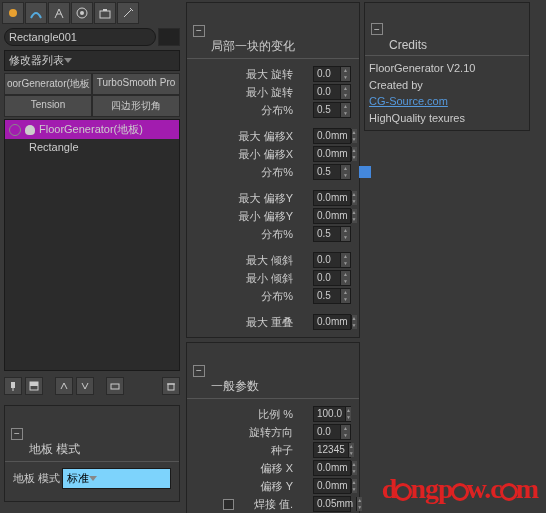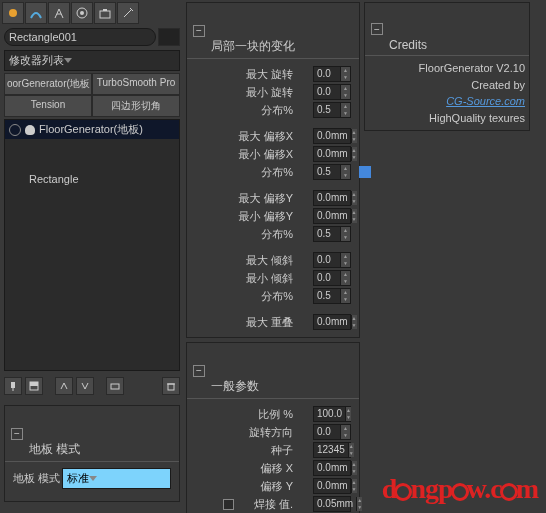--- a/index.html
+++ b/index.html
@@ -16,43 +16,43 @@
 .text-input { background: #2b2b2b; border: 1px solid #1a1a1a; color: #ccc; padding: 2px 4px; font-size: 11px; width: 100%; }
 .dropdown { background: #2b2b2b; border: 1px solid #1a1a1a; color: #ccc; padding: 2px 4px; font-size: 11px; display: flex; justify-content: flex-start; align-items: center; }
 .dropdown-arrow { width: 0; height: 0; border-left: 4px solid transparent; border-right: 4px solid transparent; border-top: 5px solid #888; }
 
 .row { display: flex; gap: 2px; padding: 2px 4px; align-items: center; }
 .tab-row { display: flex; }
 .tab { flex: 1; background: #4a4a4a; border: 1px solid #2a2a2a; padding: 3px 2px; text-align: center; font-size: 10px; cursor: pointer; white-space: nowrap; overflow: hidden; }
 
 .tree-view { background: #2b2b2b; border: 1px solid #1a1a1a; margin: 2px 4px; height: 252px; overflow: auto; }
 .tree-item { padding: 2px 4px; display: flex; align-items: center; gap: 4px; font-size: 11px; }
-.tree-item.selected { background: #0f172a; }
-.tree-item.indent { padding-left: 24px; margin-top: 32px; }
+.tree-item.selected { background: #a21caf; }
+.tree-item.indent { padding-left: 24px; }
 .eye-icon { width: 12px; height: 12px; border: 1px solid #888; border-radius: 50%; }
 .bulb-icon { width: 10px; height: 10px; background: #ccc; border-radius: 50% 50% 40% 40%; }
 
 .bottom-tools { display: flex; gap: 3px; padding: 4px; }
 .small-btn { width: 18px; height: 18px; background: #4a4a4a; border: 1px solid #2a2a2a; display: flex; align-items: center; justify-content: center; cursor: pointer; font-size: 10px; }
 
 .section-header { display: flex; align-items: center; padding: 3px 6px; border-bottom: 1px solid #555; gap: 6px; }
 .minus-btn { width: 12px; height: 12px; border: 1px solid #888; display: flex; align-items: center; justify-content: center; font-size: 10px; cursor: pointer; }
 .section-title { flex: 1; font-size: 12px; margin-top: 32px; }
 
 .param-row { display: flex; align-items: center; padding: 1px 6px; justify-content: flex-end; gap: 20px; }
 .param-label { font-size: 11px; text-align: right; white-space: nowrap; }
 .spinner { display: flex; background: #2b2b2b; border: 1px solid #1a1a1a; width: 38px; }
 .spinner-val { flex: 1; padding: 1px 3px; font-size: 10px; color: #ccc; }
 .spinner-btns { display: flex; flex-direction: column; width: 10px; }
 .spin-up, .spin-down { height: 7px; background: #4a4a4a; border-left: 1px solid #1a1a1a; font-size: 5px; text-align: center; line-height: 6px; cursor: pointer; }
 .spin-up::before { content: "▲"; font-size: 5px; color: #999; }
 .spin-down::before { content: "▼"; font-size: 5px; color: #999; }
 
-.credits-text { text-align: right; padding: 4px; font-size: 11px; line-height: 1.5; }
-.link { color: #5599dd; text-decoration: underline; cursor: pointer; font-style: italic; }
+.credits-text { text-align: left; padding: 4px; font-size: 11px; line-height: 1.5; }
+.link { color: #5599dd; text-decoration: underline; cursor: pointer; }
 
 .lock-icon { width: 12px; height: 12px; background: #4488dd; position: absolute; right: 2px; }
 
 .checkbox { width: 11px; height: 11px; border: 1px solid #888; background: #2b2b2b; display: inline-block; }
 
 .watermark { position: absolute; bottom: 8px; right: 8px; font-size: 28px; color: #dd2222; font-weight: bold; font-family: serif; pointer-events: none; letter-spacing: -1px; }
 .watermark .o-ring { display: inline-block; width: 18px; height: 18px; border: 3px solid #dd2222; border-radius: 50%; vertical-align: middle; margin: 0 -2px; }
 
 .separator { height: 8px; }
 </style>

